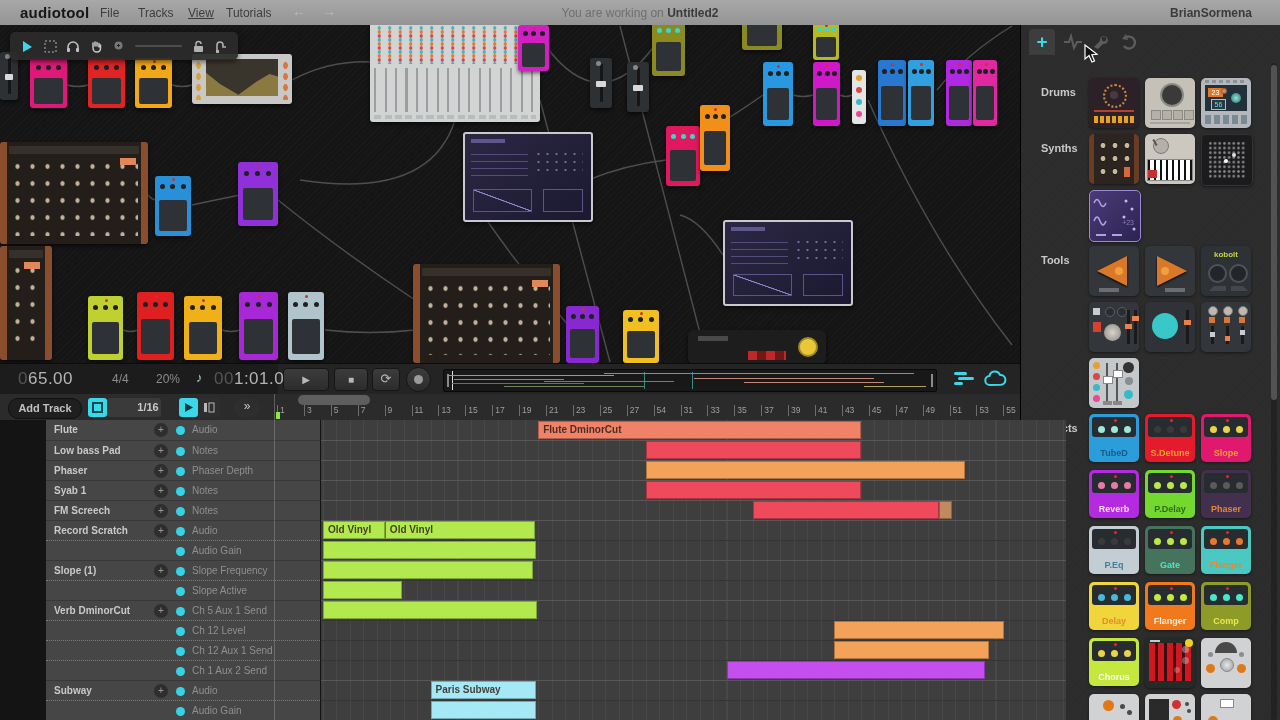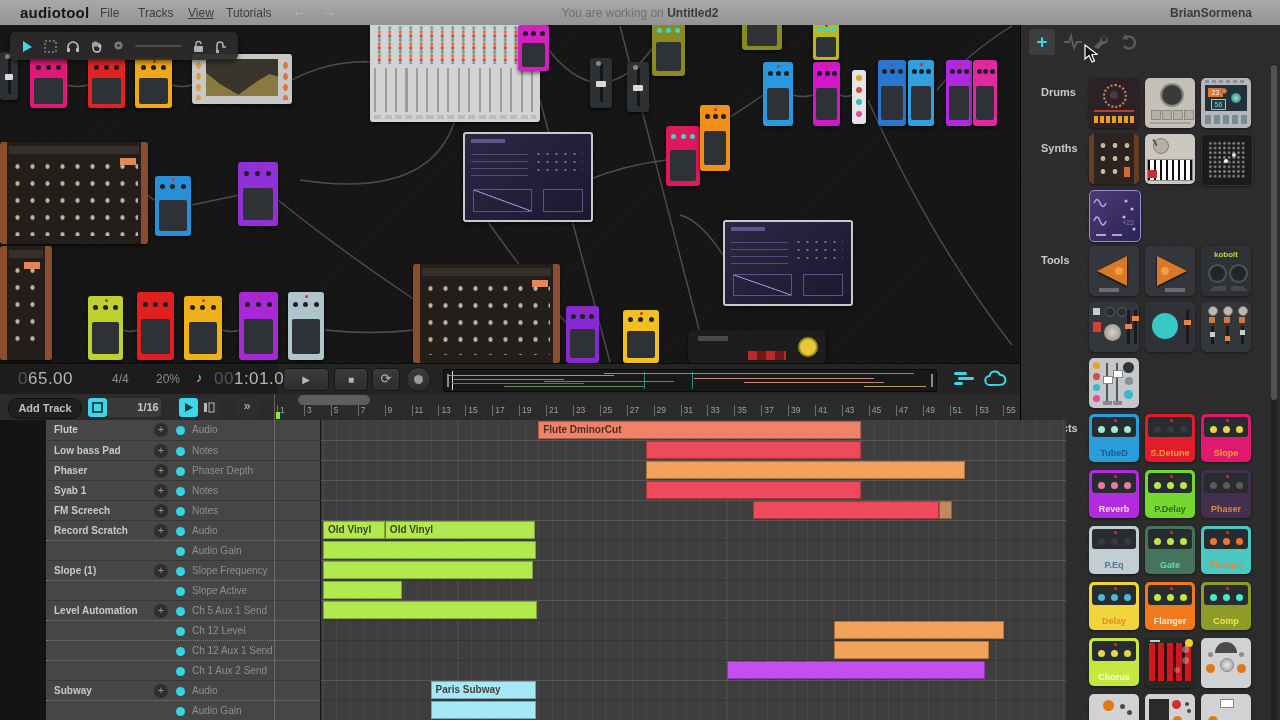--- a/index.html
+++ b/index.html
@@ -745,21 +745,21 @@
         <div class="rnum" style="left: 109.6px;">9</div>
         <div class="rnum" style="left: 136.5px;">11</div>
         <div class="rnum" style="left: 163.4px;">13</div>
         <div class="rnum" style="left: 190.3px;">15</div>
         <div class="rnum" style="left: 217.2px;">17</div>
         <div class="rnum" style="left: 244.1px;">19</div>
         <div class="rnum" style="left: 271px;">21</div>
         <div class="rnum" style="left: 297.9px;">23</div>
         <div class="rnum" style="left: 324.8px;">25</div>
         <div class="rnum" style="left: 351.7px;">27</div>
-        <div class="rnum" style="left: 378.6px;">29</div>
+        <div class="rnum" style="left: 378.6px;">54</div>
         <div class="rnum" style="left: 405.5px;">31</div>
         <div class="rnum" style="left: 432.4px;">33</div>
         <div class="rnum" style="left: 459.3px;">35</div>
         <div class="rnum" style="left: 486.2px;">37</div>
         <div class="rnum" style="left: 513.1px;">39</div>
         <div class="rnum" style="left: 540px;">41</div>
         <div class="rnum" style="left: 566.9px;">43</div>
         <div class="rnum" style="left: 593.8px;">45</div>
         <div class="rnum" style="left: 620.7px;">47</div>
         <div class="rnum" style="left: 647.6px;">49</div>
@@ -817,21 +817,21 @@
           <div class="tname">Slope (1)</div>
           <div class="tplus">+</div>
           <div class="tdot"></div>
           <div class="tlabel">Slope Frequency</div>
         </div>
         <div class="trow" style="position: absolute; top: 160px; height: 20px; width: 274px; border-top: 1px dotted rgb(122, 122, 122);">
           <div class="tdot"></div>
           <div class="tlabel">Slope Active</div>
         </div>
         <div class="trow" style="position: absolute; top: 180px; height: 20px; width: 274px; border-top: 1px solid rgb(56, 56, 56);">
-          <div class="tname">Level Automation</div>
+          <div class="tname">Verb DminorCut</div>
           <div class="tplus">+</div>
           <div class="tdot"></div>
           <div class="tlabel">Ch 5 Aux 1 Send</div>
         </div>
         <div class="trow" style="position: absolute; top: 200px; height: 20px; width: 274px; border-top: 1px dotted rgb(122, 122, 122);">
           <div class="tdot"></div>
           <div class="tlabel">Ch 12 Level</div>
         </div>
         <div class="trow" style="position: absolute; top: 220px; height: 20px; width: 274px; border-top: 1px dotted rgb(122, 122, 122);">
           <div class="tdot"></div>

